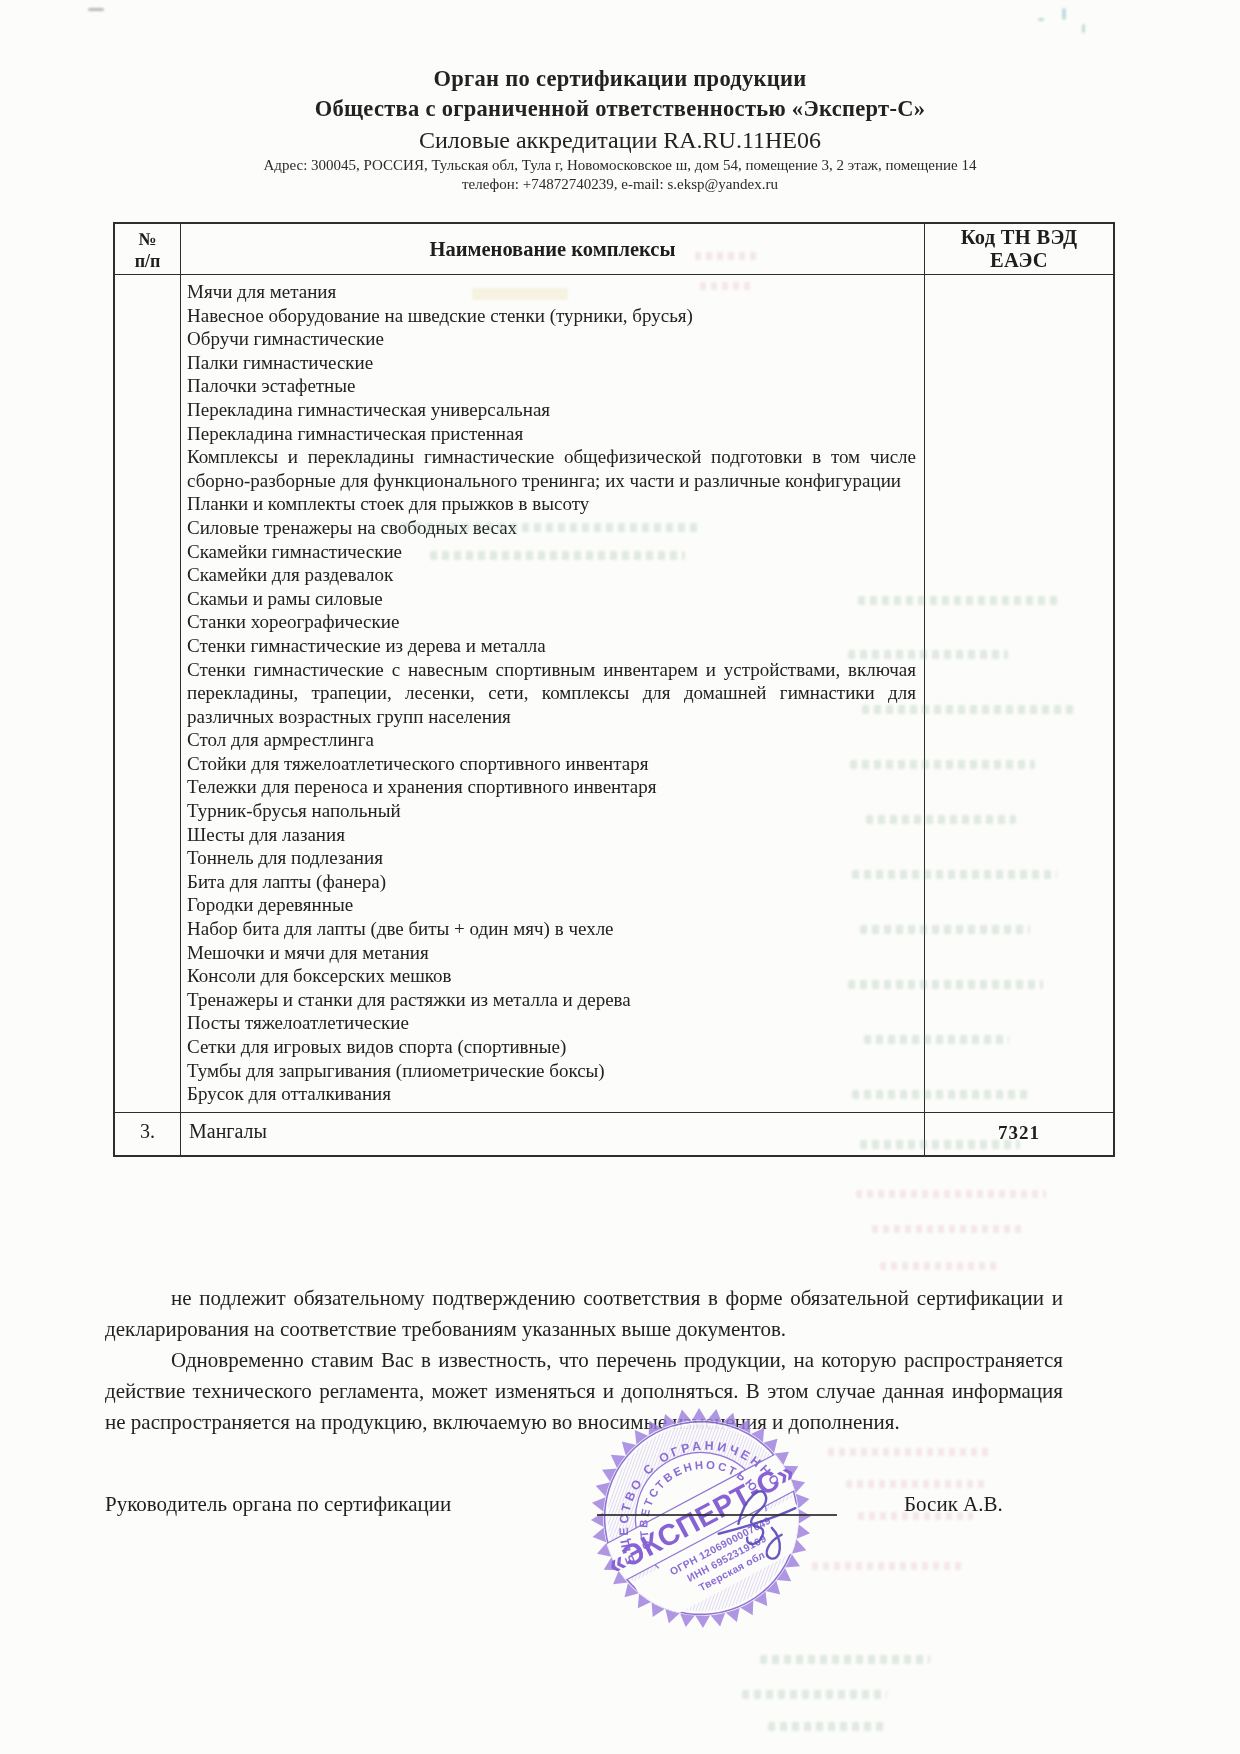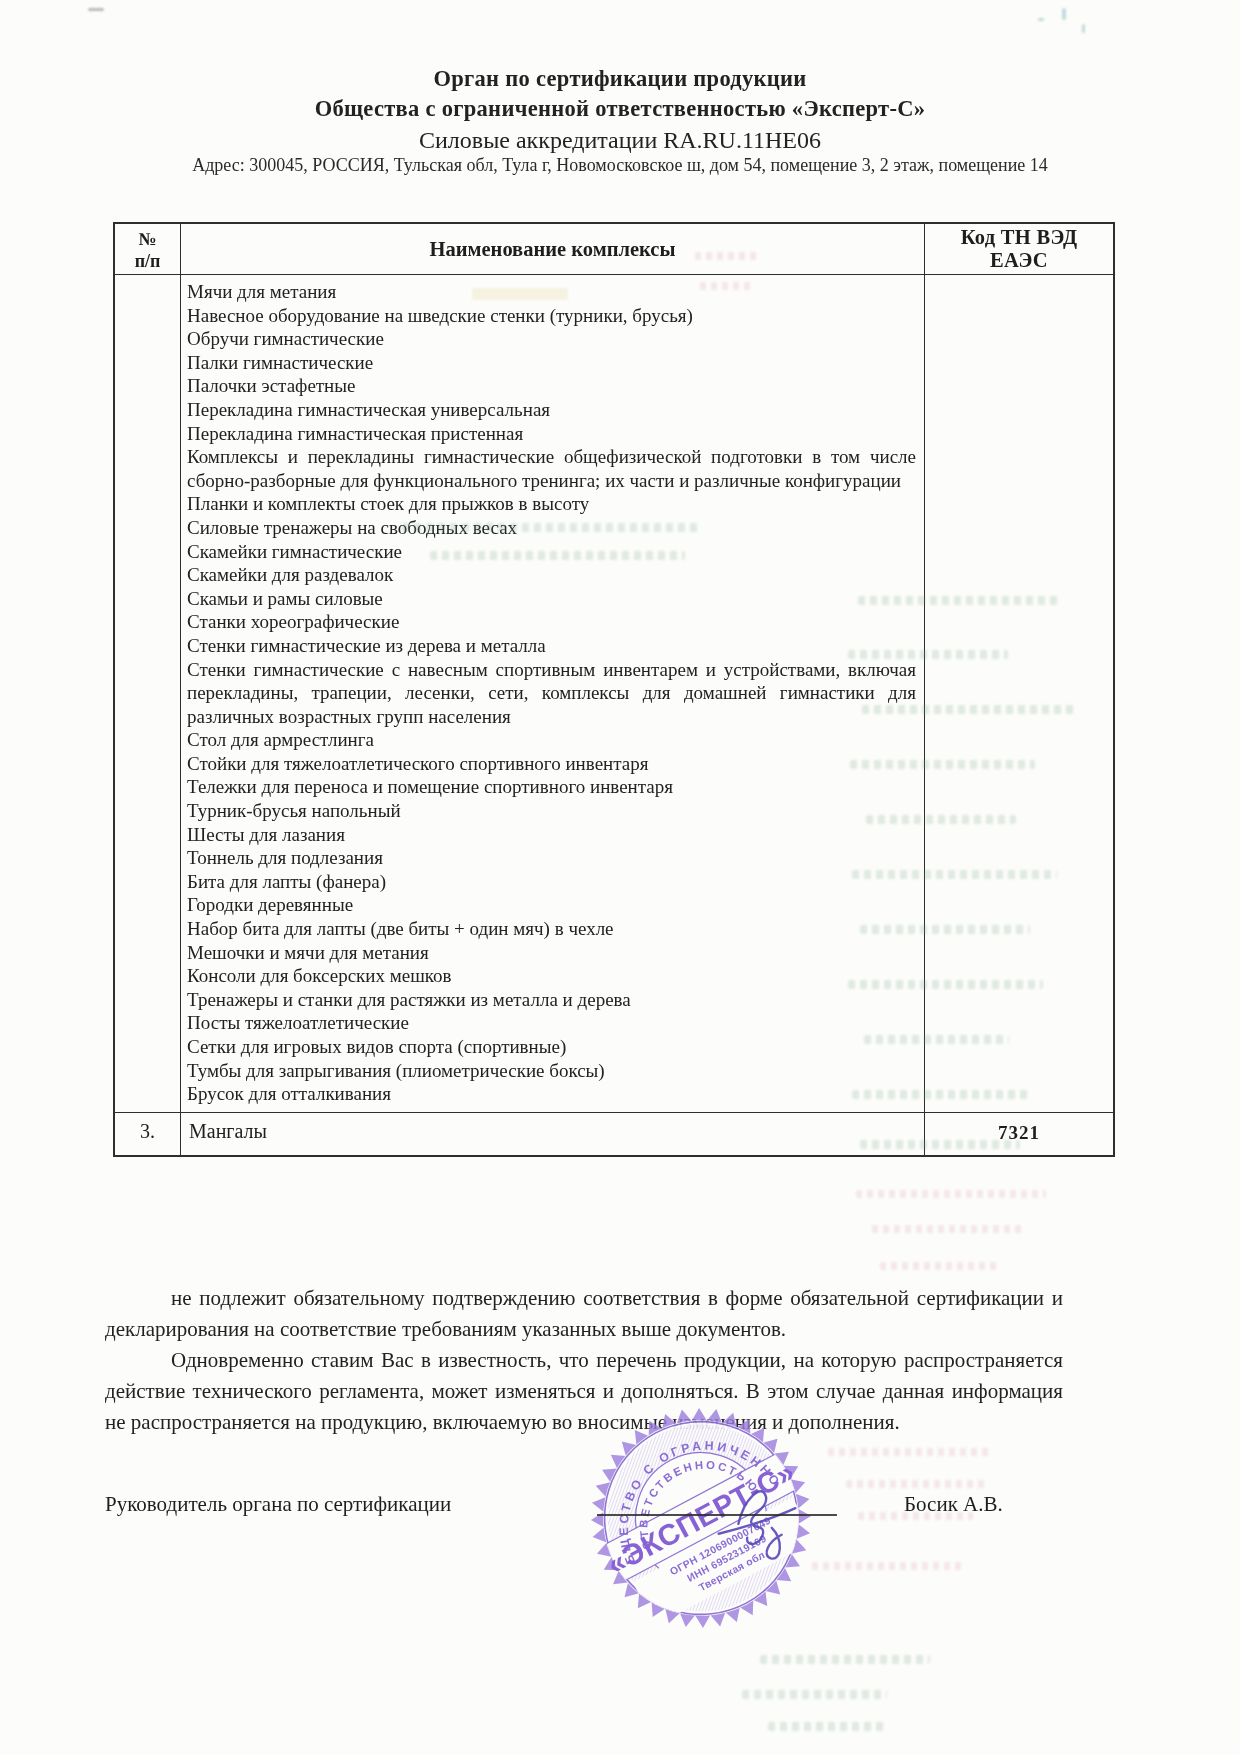--- a/index.html
+++ b/index.html
@@ -7,21 +7,21 @@
     width:1240px;height:1754px;position:relative;overflow:hidden;
     background:#fcfcfa;
     font-family:"Liberation Serif","DejaVu Serif",serif;
     color:#1e1e1e;
   }
   .page{position:absolute;inset:0;}
   
   .doc-header{position:absolute;top:64px;left:0;width:1240px;text-align:center;}
   .h-line1,.h-line2{font-size:22.5px;font-weight:600;line-height:30px;letter-spacing:.3px;color:#222;}
   .h-line3{font-size:24px;font-weight:500;line-height:32px;color:#222;}
-  .h-addr{font-size:18px;line-height:19px;color:#2a2a2a;}
+  .h-addr{font-size:15px;line-height:19px;color:#2a2a2a;}
   
   .tbl{position:absolute;left:113px;top:222px;width:1002px;border:2.5px solid #2e2e2e;box-sizing:border-box;}
   .tr{display:grid;grid-template-columns:66px 744px auto;}
   .td{border-right:1.5px solid #2e2e2e;box-sizing:border-box;padding:2px 6px;}
   .td:last-child{border-right:none;}
   .thead .td{border-bottom:1.5px solid #2e2e2e;}
   .thead{min-height:48px;}
   .th-num{font-size:18px;font-weight:700;text-align:center;line-height:22px;padding-top:4px;}
   .th-name{font-size:20.5px;font-weight:700;text-align:center;padding-top:14px;}
   .th-code{font-size:20.5px;font-weight:700;text-align:center;letter-spacing:.3px;}
@@ -56,20 +56,21 @@
 </head>
 <body>
 
 <div class="page">
 
   <div class="doc-header">
     <div class="h-line1">Орган по сертификации продукции</div>
     <div class="h-line2">Общества с ограниченной ответственностью «Эксперт-С»</div>
     <div class="h-line3">Силовые аккредитации RA.RU.11HE06</div>
     <div class="h-addr">Адрес: 300045, РОССИЯ, Тульская обл, Тула г, Новомосковское ш, дом 54, помещение 3, 2 этаж, помещение 14</div>
+    <div class="h-addr">телефон: +74872740239, e-mail: s.eksp@yandex.ru</div>
   </div>
 
   <div class="tbl">
     <div class="tr thead">
       <div class="td th-num">
         <div>№</div>
         <div>п/п</div>
       </div>
       <div class="td th-name">Наименование комплексы</div>
       <div class="td th-code">Код ТН ВЭД ЕАЭС</div>
@@ -90,21 +91,21 @@
             <div class="pitem">Планки и комплекты стоек для прыжков в высоту</div>
             <div class="pitem">Силовые тренажеры на свободных весах</div>
             <div class="pitem">Скамейки гимнастические</div>
             <div class="pitem">Скамейки для раздевалок</div>
             <div class="pitem">Скамьи и рамы силовые</div>
             <div class="pitem">Станки хореографические</div>
             <div class="pitem">Стенки гимнастические из дерева и металла</div>
             <div class="pitem">Стенки гимнастические с навесным спортивным инвентарем и устройствами, включая перекладины, трапеции, лесенки, сети, комплексы для домашней гимнастики для различных возрастных групп населения</div>
             <div class="pitem">Стол для армрестлинга</div>
             <div class="pitem">Стойки для тяжелоатлетического спортивного инвентаря</div>
-            <div class="pitem">Тележки для переноса и помещение спортивного инвентаря</div>
+            <div class="pitem">Тележки для переноса и хранения спортивного инвентаря</div>
             <div class="pitem">Турник-брусья напольный</div>
             <div class="pitem">Шесты для лазания</div>
             <div class="pitem">Тоннель для подлезания</div>
             <div class="pitem">Бита для лапты (фанера)</div>
             <div class="pitem">Городки деревянные</div>
             <div class="pitem">Набор бита для лапты (две биты + один мяч) в чехле</div>
             <div class="pitem">Мешочки и мячи для метания</div>
             <div class="pitem">Консоли для боксерских мешков</div>
             <div class="pitem">Тренажеры и станки для растяжки из металла и дерева</div>
             <div class="pitem">Посты тяжелоатлетические</div>

